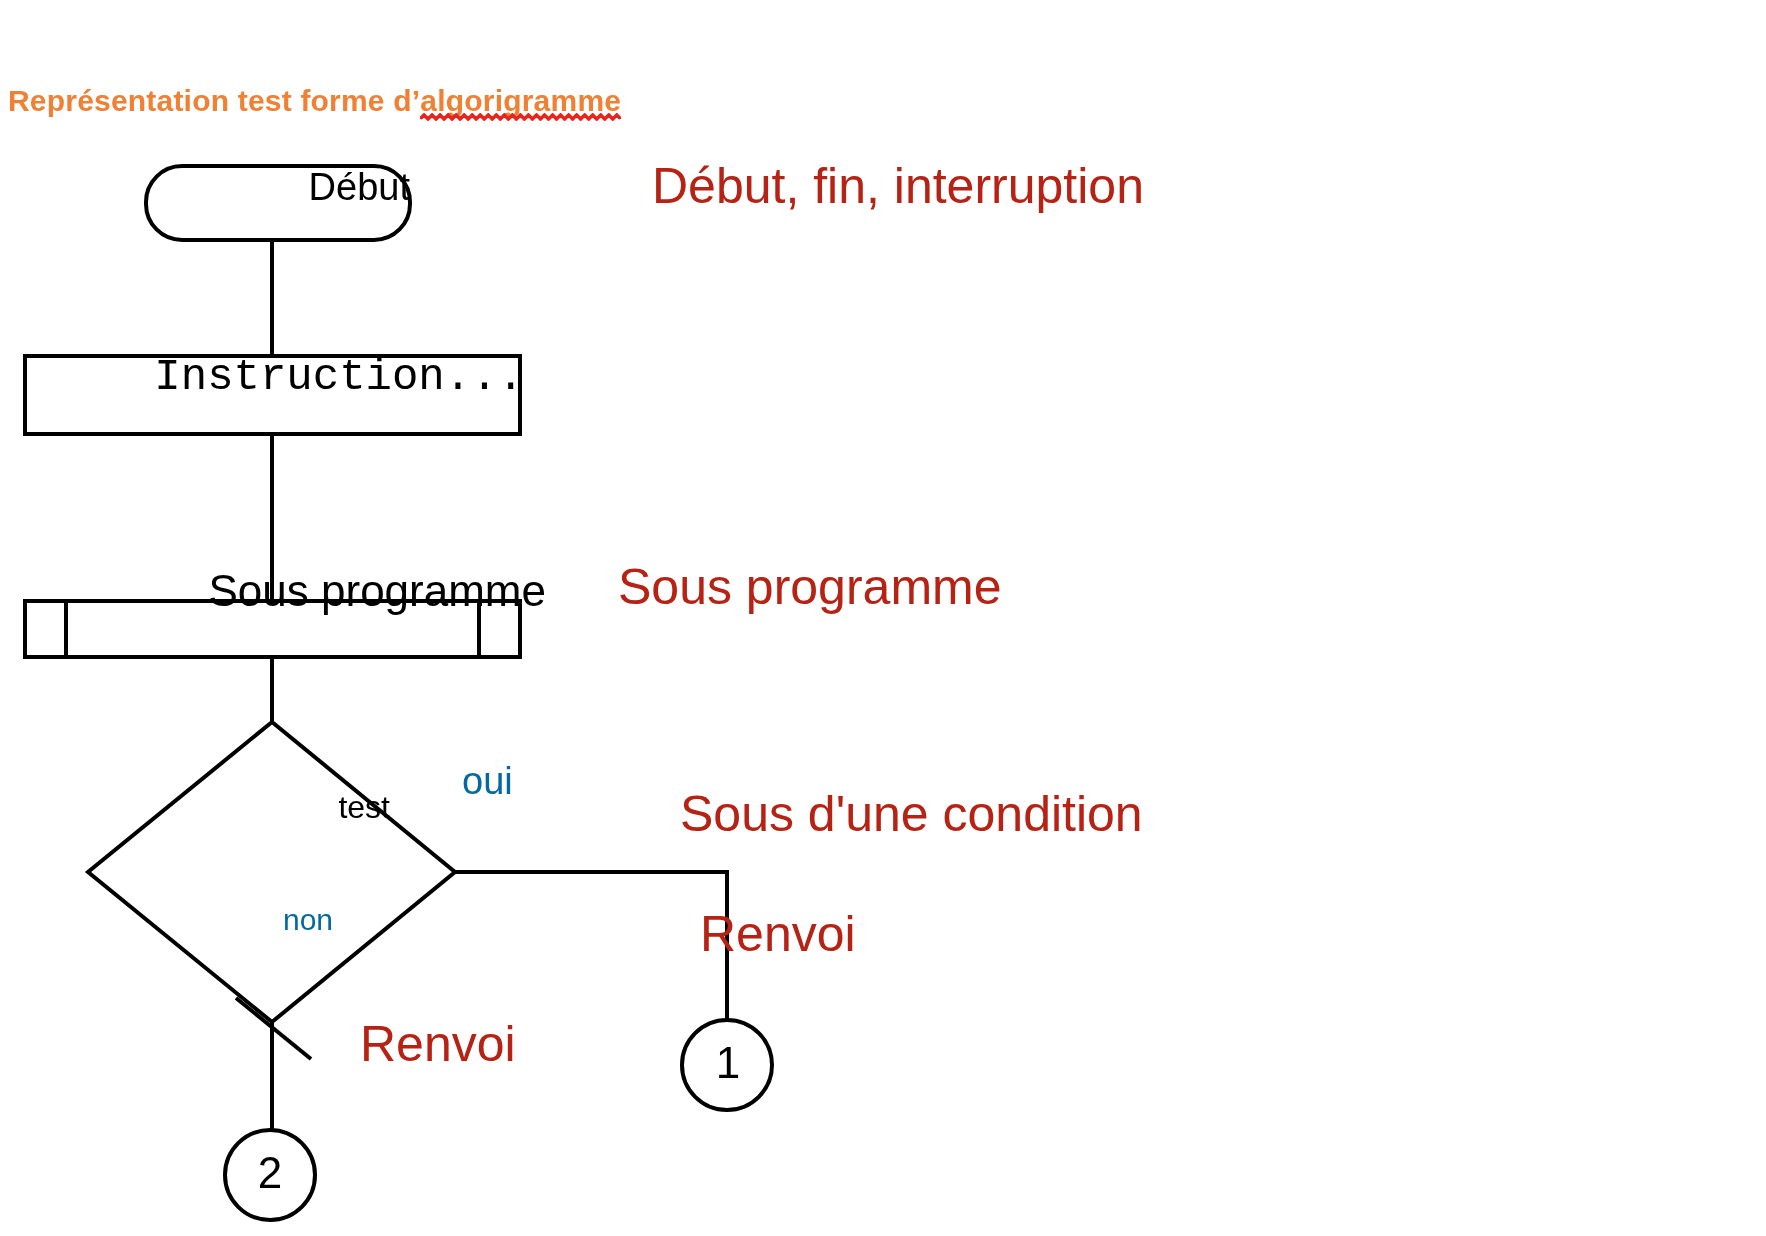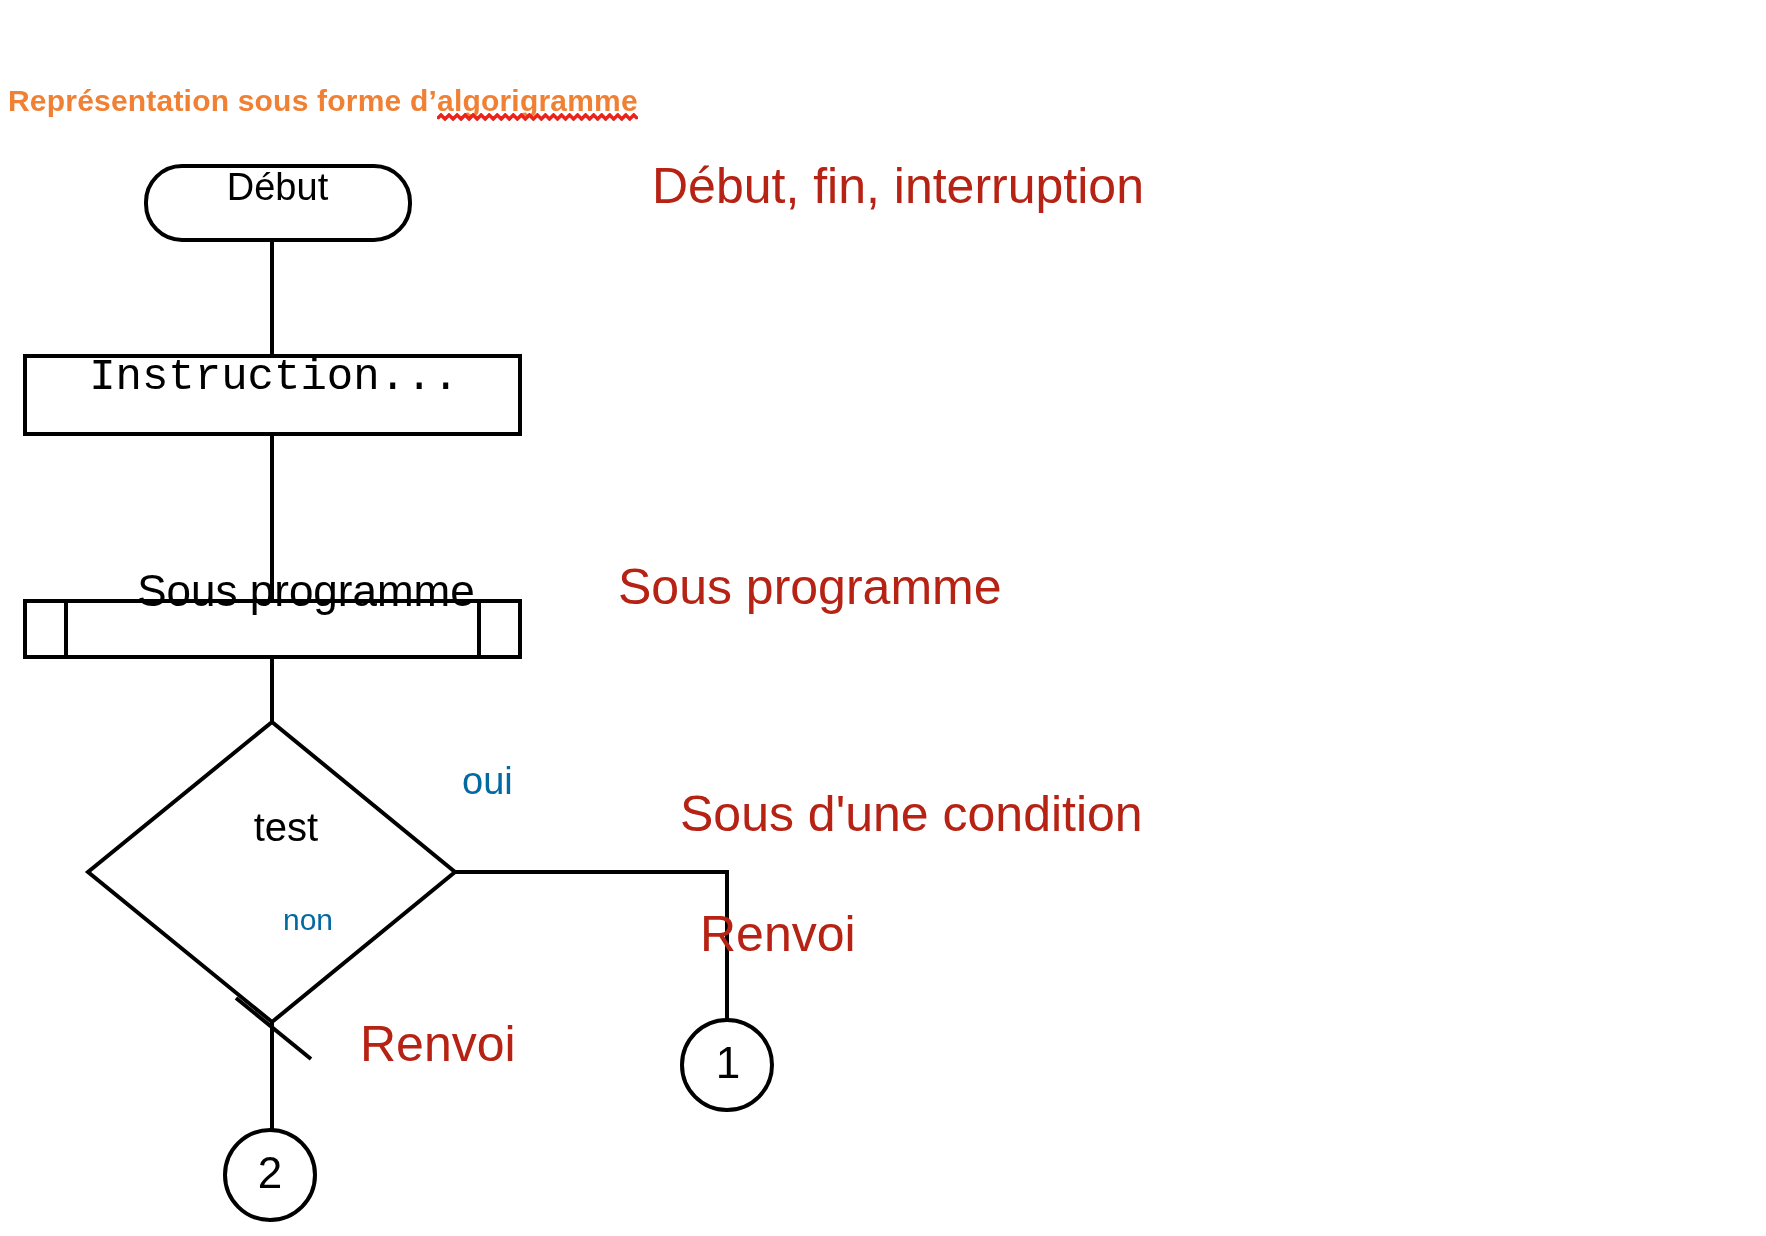--- a/index.html
+++ b/index.html
@@ -43,21 +43,21 @@
     left: 0;
     bottom: -3px;
     width: 100%;
     height: 8px;
     display: block;
   }
   .shape-label {
     position: absolute;
     color: #000000;
     white-space: nowrap;
-    text-align: center;
+    text-align: right;
   }
   .legend-label {
     position: absolute;
     color: #b62214;
     white-space: nowrap;
   }
   .branch-label {
     position: absolute;
     color: #0369a1;
     white-space: nowrap;
@@ -66,42 +66,42 @@
     position: absolute;
     color: #000000;
     white-space: nowrap;
     text-align: center;
   }
 
   
   #label-debut      { left: 145px; top: 166px; width: 265px; font-size: 38px; }
   #label-instruction{ left:  24px; top: 352px; width: 500px; font-size: 44px; font-family: Liberation Mono, monospace; }
   #label-sousprog   { left:  66px; top: 566px; width: 480px; font-size: 44px; }
-  #label-test       { left: 166px; top: 789px; width: 240px; font-size: 40px; margin-top: 16px; }
+  #label-test       { left: 150px; top: 789px; width: 240px; font-size: 32px; }
 
   #label-oui        { left: 462px; top: 760px; font-size: 38px; }
   #label-non        { left: 283px; top: 903px; font-size: 30px; }
 
   #num-1            { left: 683px; top: 1038px; width: 90px; font-size: 44px; }
   #num-2            { left: 225px; top: 1148px; width: 90px; font-size: 44px; }
 
   #legend-debut     { left: 612px; top: 157px;  font-size: 50px; margin-left: 40px; }
   #legend-traitement{ left: 614px; top: 345px;  font-size: 50px; }
   #legend-sousprog  { left: 618px; top: 558px;  font-size: 50px; }
   #legend-test      { left: 680px; top: 785px;  font-size: 50px; }
   #legend-renvoi-1  { left: 700px; top: 905px;  font-size: 50px; }
   #legend-renvoi-2  { left: 360px; top: 1015px; font-size: 50px; }
 </style>
 </head>
 <body>
 
 <div id="page">
 
   <div class="title">
-    <span>Représentation sous forme d’</span><span class="misspelled"><span>algorigramme</span><svg class="squiggle" viewBox="0 0 100 8" preserveAspectRatio="none">
+    <span>Représentation test forme d’</span><span class="misspelled"><span>algorigramme</span><svg class="squiggle" viewBox="0 0 100 8" preserveAspectRatio="none">
           <path d="M0 6 L2 2 L4 6 L6 2 L8 6 L10 2 L12 6 L14 2 L16 6 L18 2 L20 6 L22 2 L24 6 L26 2 L28 6 L30 2 L32 6 L34 2 L36 6 L38 2 L40 6 L42 2 L44 6 L46 2 L48 6 L50 2 L52 6 L54 2 L56 6 L58 2 L60 6 L62 2 L64 6 L66 2 L68 6 L70 2 L72 6 L74 2 L76 6 L78 2 L80 6 L82 2 L84 6 L86 2 L88 6 L90 2 L92 6 L94 2 L96 6 L98 2 L100 6" fill="none" stroke="#e8241c" stroke-width="2.2"></path>
         </svg></span>
   </div>
 
   <svg id="diagram-svg" viewBox="0 0 1766 1236" xmlns="http://www.w3.org/2000/svg">
 
     <rect x="146" y="166" rx="36" ry="36" width="264" height="74" fill="none" stroke="#000000" stroke-width="4"></rect>
 
     <line x1="272" y1="240" x2="272" y2="356" stroke="#000000" stroke-width="4"></line>
 

